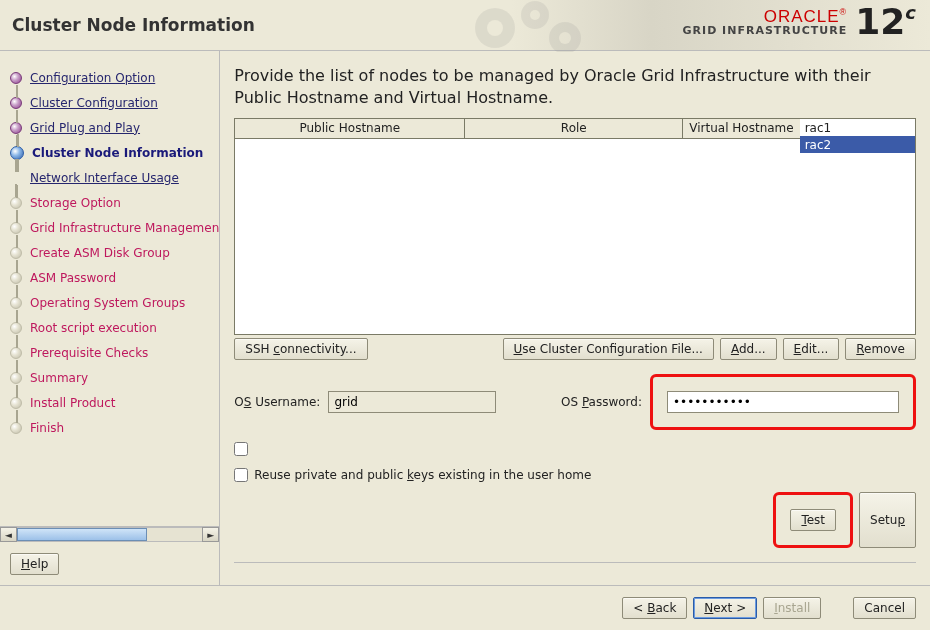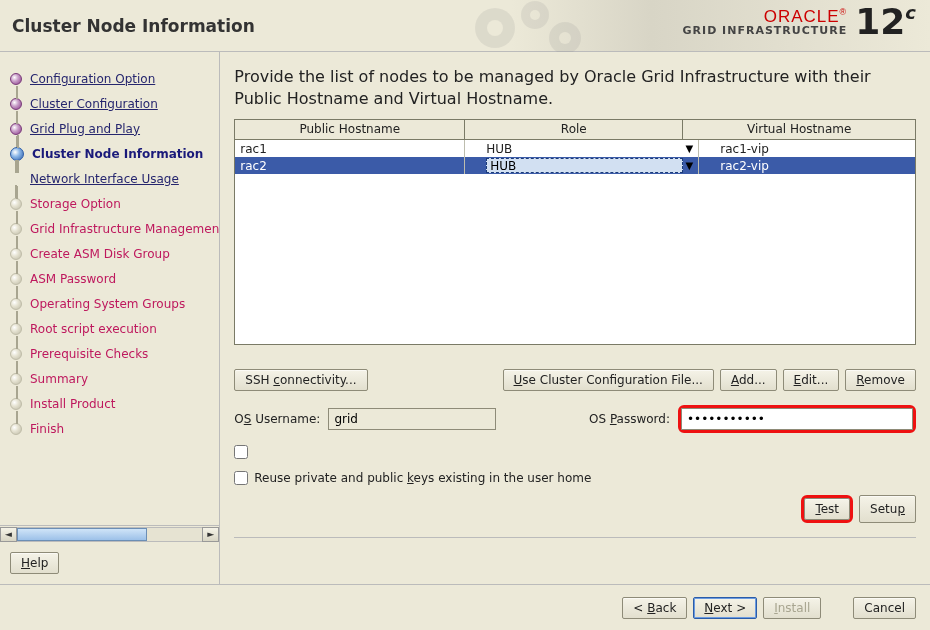--- a/index.html
+++ b/index.html
@@ -190,21 +190,21 @@
     color: #222;
     margin-bottom: 10px;
     line-height: 1.35;
   }
 
   .grid-wrap {
     border: 1px solid #7a7a66;
     background: #fff;
     height: 226px;
     display: flex;
-    flex-direction: column;
+    flex-direction: row;
   }
   .grid-head {
     display: flex;
     background: #ece9d8;
     border-bottom: 1px solid #7a7a66;
     height: 20px;
   }
   .grid-head .col {
     border-right: 1px solid #7a7a66;
     padding: 2px 6px;
@@ -270,21 +270,21 @@
   }
   .btn[disabled] {
     color: #a8a590;
     cursor: default;
   }
   .und { text-decoration: underline; }
 
   .row-btns {
     display: flex;
     align-items: center;
-    margin-top: 24px;
+    margin-top: 3px;
     gap: 6px;
   }
   .row-btns .spacer { flex: 1; }
 
   .cred-row {
     display: flex;
     align-items: center;
     margin-top: 14px;
     gap: 8px;
     font-size: 12px;
@@ -317,21 +317,21 @@
   .test-row {
     display: flex;
     justify-content: flex-end;
     margin-top: 10px;
     gap: 6px;
   }
 
   .hilite-red {
     border: 3px solid #e11;
     border-radius: 6px;
-    padding: 0;
+    padding: 14px;
   }
 
   .footer-sep {
     margin-top: 14px;
     border-top: 1px solid #bbb;
     height: 24px;
   }
 
   .bottombar {
     height: 46px;

